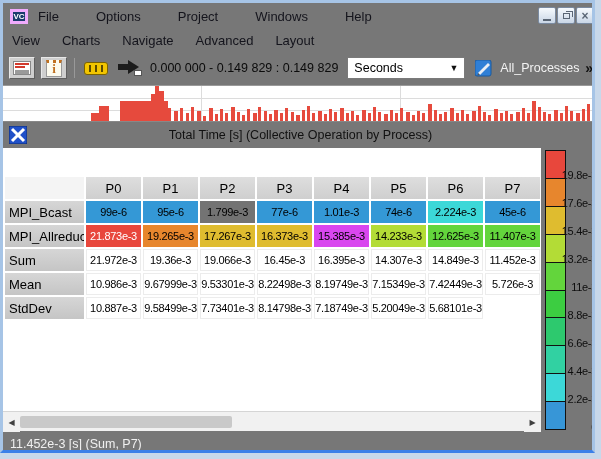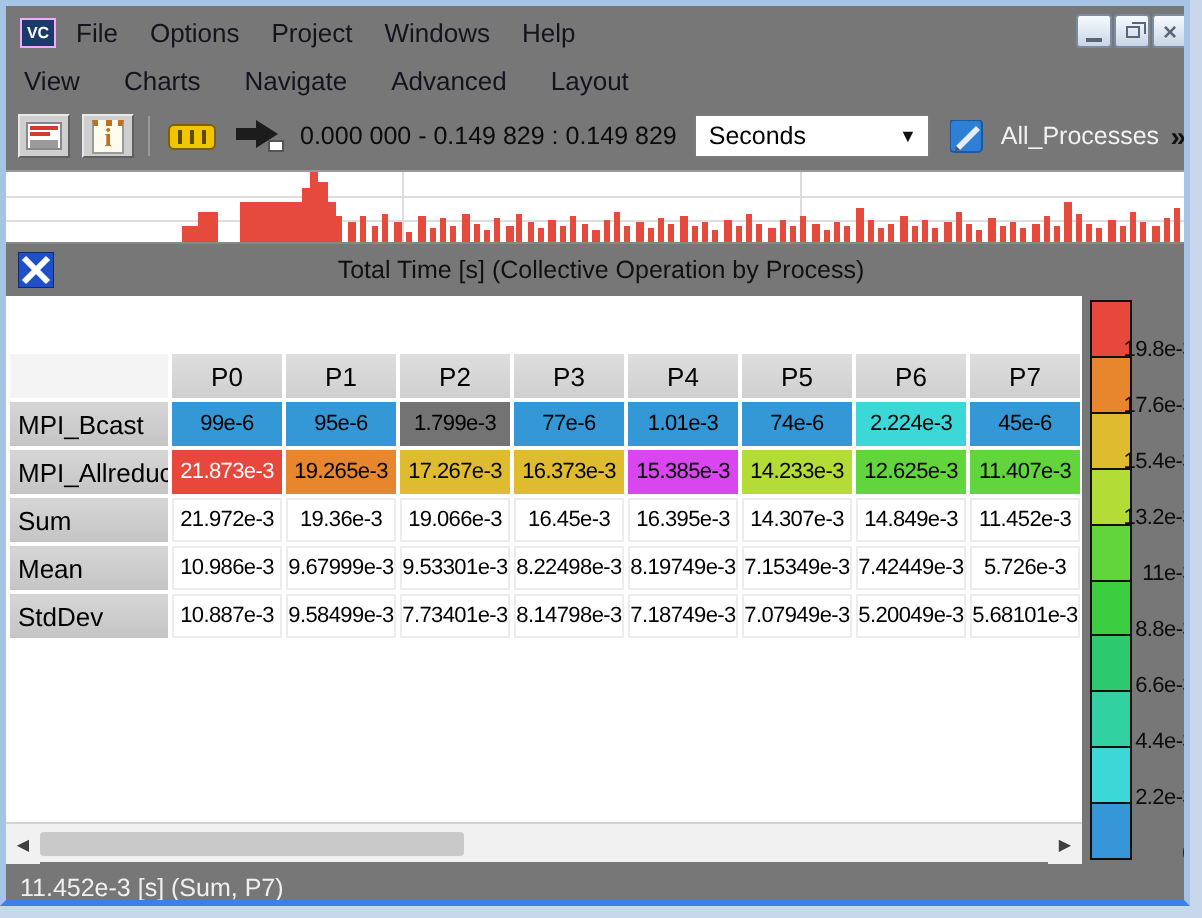--- a/index.html
+++ b/index.html
@@ -7,22 +7,22 @@
   .window {
     position:relative; width:595px; height:453px; margin:0;
     border:3px solid #a6c4e6; border-bottom-color:#3c80e8;
     background:#777; overflow:hidden;
   }
   
   .titlebar { position:absolute; top:0; left:0; width:595px; height:27px;
     display:flex; align-items:center; padding-left:7px; }
   .app-icon { width:18px; height:15px; background:#1a3a6b; color:#fff; font-size:8px;
     font-weight:bold; display:flex; align-items:center; justify-content:center;
-    border:1px solid #f0abfc; margin-right:10px; }
-  .menurow { display:flex; gap:16px;text-align:right; }
+    border:3px solid #f0abfc; margin-right:10px; }
+  .menurow { display:flex; gap:37px;text-align:right; }
   .menu-item { font-size:13px; color:#14141c; cursor:default; }
   .winbtns { position:absolute; right:4px; top:4px; display:flex; gap:1px; }
   .winbtn { width:18px; height:17px; border:1px solid #7a8aa0; border-radius:2px;
     background:linear-gradient(#f6fafd,#c9d6e6); display:flex; align-items:center;
     justify-content:center; color:#5a6675; }
   .glyph-min { width:8px; height:2px; background:#5a6675; margin-top:8px; }
   .glyph-restore { width:7px; height:6px; border:1px solid #5a6675; position:relative; }
   .glyph-restore:before { content:""; position:absolute; left:2px; top:-3px; width:6px;
     height:5px; border:1px solid #5a6675; border-bottom:none; border-left:none; }
   .glyph-close { font-size:12px; font-weight:bold; line-height:12px; }
@@ -323,21 +323,20 @@
           <div class="cell plain">8.19749e-3</div>
           <div class="cell plain">7.15349e-3</div>
           <div class="cell plain">7.42449e-3</div>
           <div class="cell plain">5.726e-3</div>
           <div class="cell rowlabel">StdDev</div>
           <div class="cell plain">10.887e-3</div>
           <div class="cell plain">9.58499e-3</div>
           <div class="cell plain">7.73401e-3</div>
           <div class="cell plain">8.14798e-3</div>
           <div class="cell plain">7.18749e-3</div>
-          <div class="cell plain">7.07949e-3</div>
           <div class="cell plain">5.20049e-3</div>
           <div class="cell plain">5.68101e-3</div>
         </div>
     </div>
 
     <div class="scalestrip">
       <div class="scale-blocks" id="scale-blocks">
           <div class="scale-block" style="background: rgb(232, 71, 60);"></div>
           <div class="scale-block" style="background: rgb(231, 134, 45);"></div>
           <div class="scale-block" style="background: rgb(223, 188, 47);"></div>

